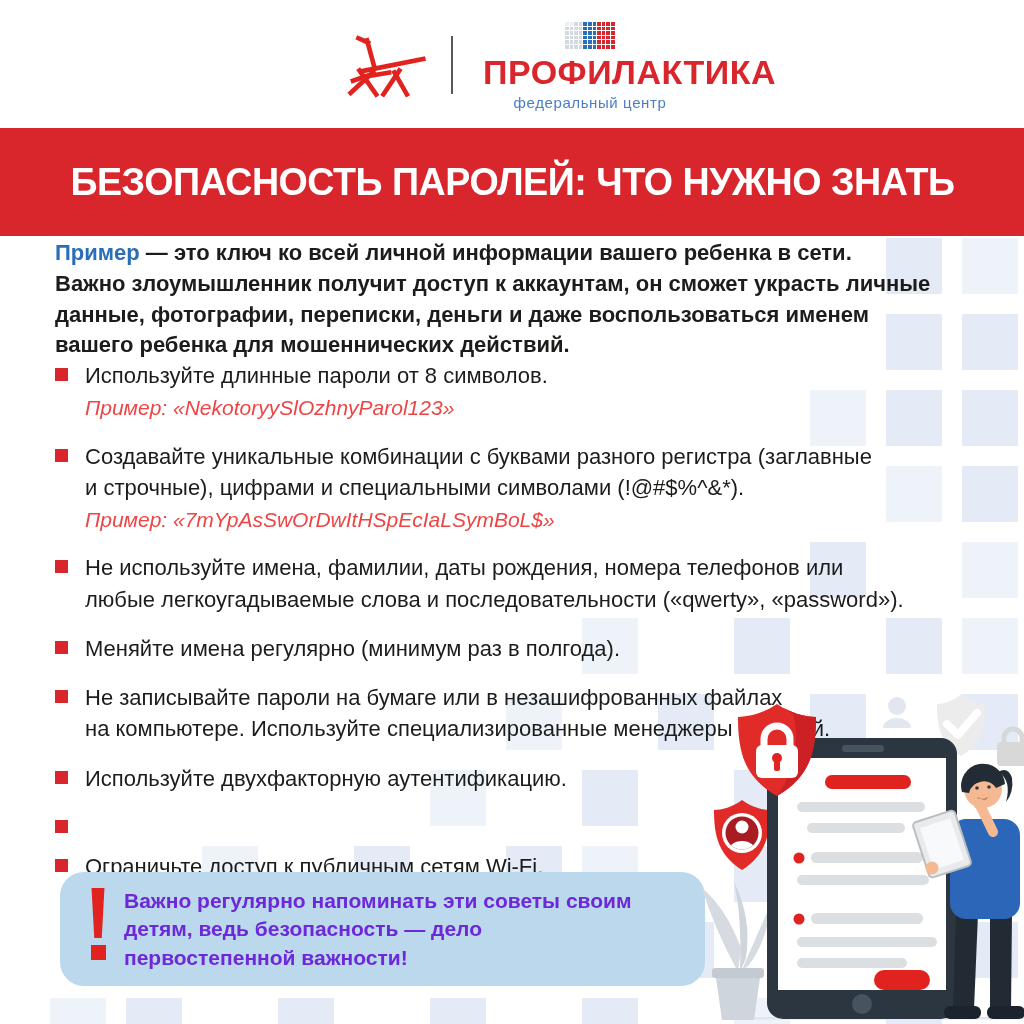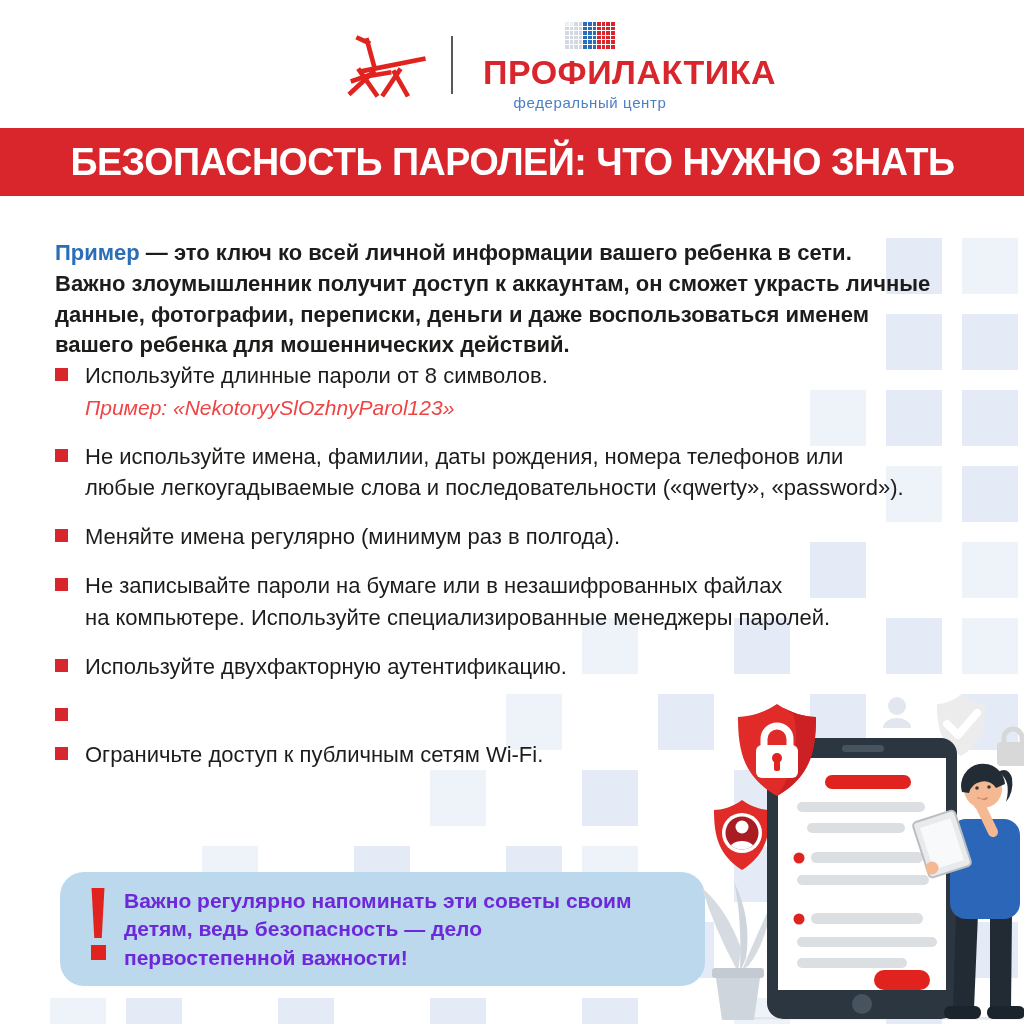--- a/index.html
+++ b/index.html
@@ -12,21 +12,21 @@
   .header{position:absolute;top:0;left:0;right:0;height:128px;background:#fff;z-index:3;}
   .chair-logo{position:absolute;left:336px;top:28px;width:96px;height:72px;}
   .logo-divider{position:absolute;left:451px;top:36px;width:2px;height:58px;background:#55585c;}
   .fc-logo{position:absolute;left:483px;top:20px;width:214px;text-align:center;}
   .pixel-flag{display:grid;grid-template-columns:repeat(11,3.6px);grid-auto-rows:3.6px;gap:1px;
               width:50px;margin:2px auto 6px auto;}
   .pixel-flag i{display:block;}
   .fc-title{font-size:34px;font-weight:bold;color:#d8262c;letter-spacing:.5px;line-height:1;}
   .fc-sub{font-size:15px;color:#4a7fc1;letter-spacing:.6px;margin-top:5px;}
   
-  .banner{position:absolute;top:128px;left:0;right:0;height:68px;background:#d8262c;
+  .banner{position:absolute;top:128px;left:0;right:0;height:108px;background:#d8262c;
           display:flex;align-items:center;justify-content:center;z-index:3;}
   .banner h1{margin:0;font-size:38px;font-weight:bold;color:#fff;letter-spacing:-.5px;
              transform:scaleX(.99);white-space:nowrap;}
   
   .intro{position:absolute;left:55px;top:238px;width:965px;font-size:22px;font-weight:bold;
          color:#1c1c1a;line-height:1.4;white-space:pre-line;z-index:1;}
   .intro .lead{color:#2a6db8;}
   
   .tips{position:absolute;left:55px;top:360px;width:930px;z-index:1;}
   .tip{display:flex;gap:17px;margin-bottom:18px;}
@@ -192,20 +192,28 @@
     <div class="tip">
       <div class="sq"></div>
       <div class="body">
           <div class="txt">Используйте длинные пароли от 8 символов.</div>
         <div class="ex">Пример: «NekotoryySlOzhnyParol123»</div>
         </div>
     </div>
     <div class="tip">
       <div class="sq"></div>
       <div class="body">
+          <div class="txt">Создавайте уникальные комбинации с буквами разного регистра (заглавные
+и строчные), цифрами и специальными символами (!@#$%^&amp;*).</div>
+        <div class="ex">Пример: «7mYpAsSwOrDwItHSpEcIaLSymBoL$»</div>
+        </div>
+    </div>
+    <div class="tip">
+      <div class="sq"></div>
+      <div class="body">
           <div class="txt">Не используйте имена, фамилии, даты рождения, номера телефонов или
 любые легкоугадываемые слова и последовательности («qwerty», «password»).</div>
         </div>
     </div>
     <div class="tip">
       <div class="sq"></div>
       <div class="body">
           <div class="txt">Меняйте имена регулярно (минимум раз в полгода).</div>
         </div>
     </div>

